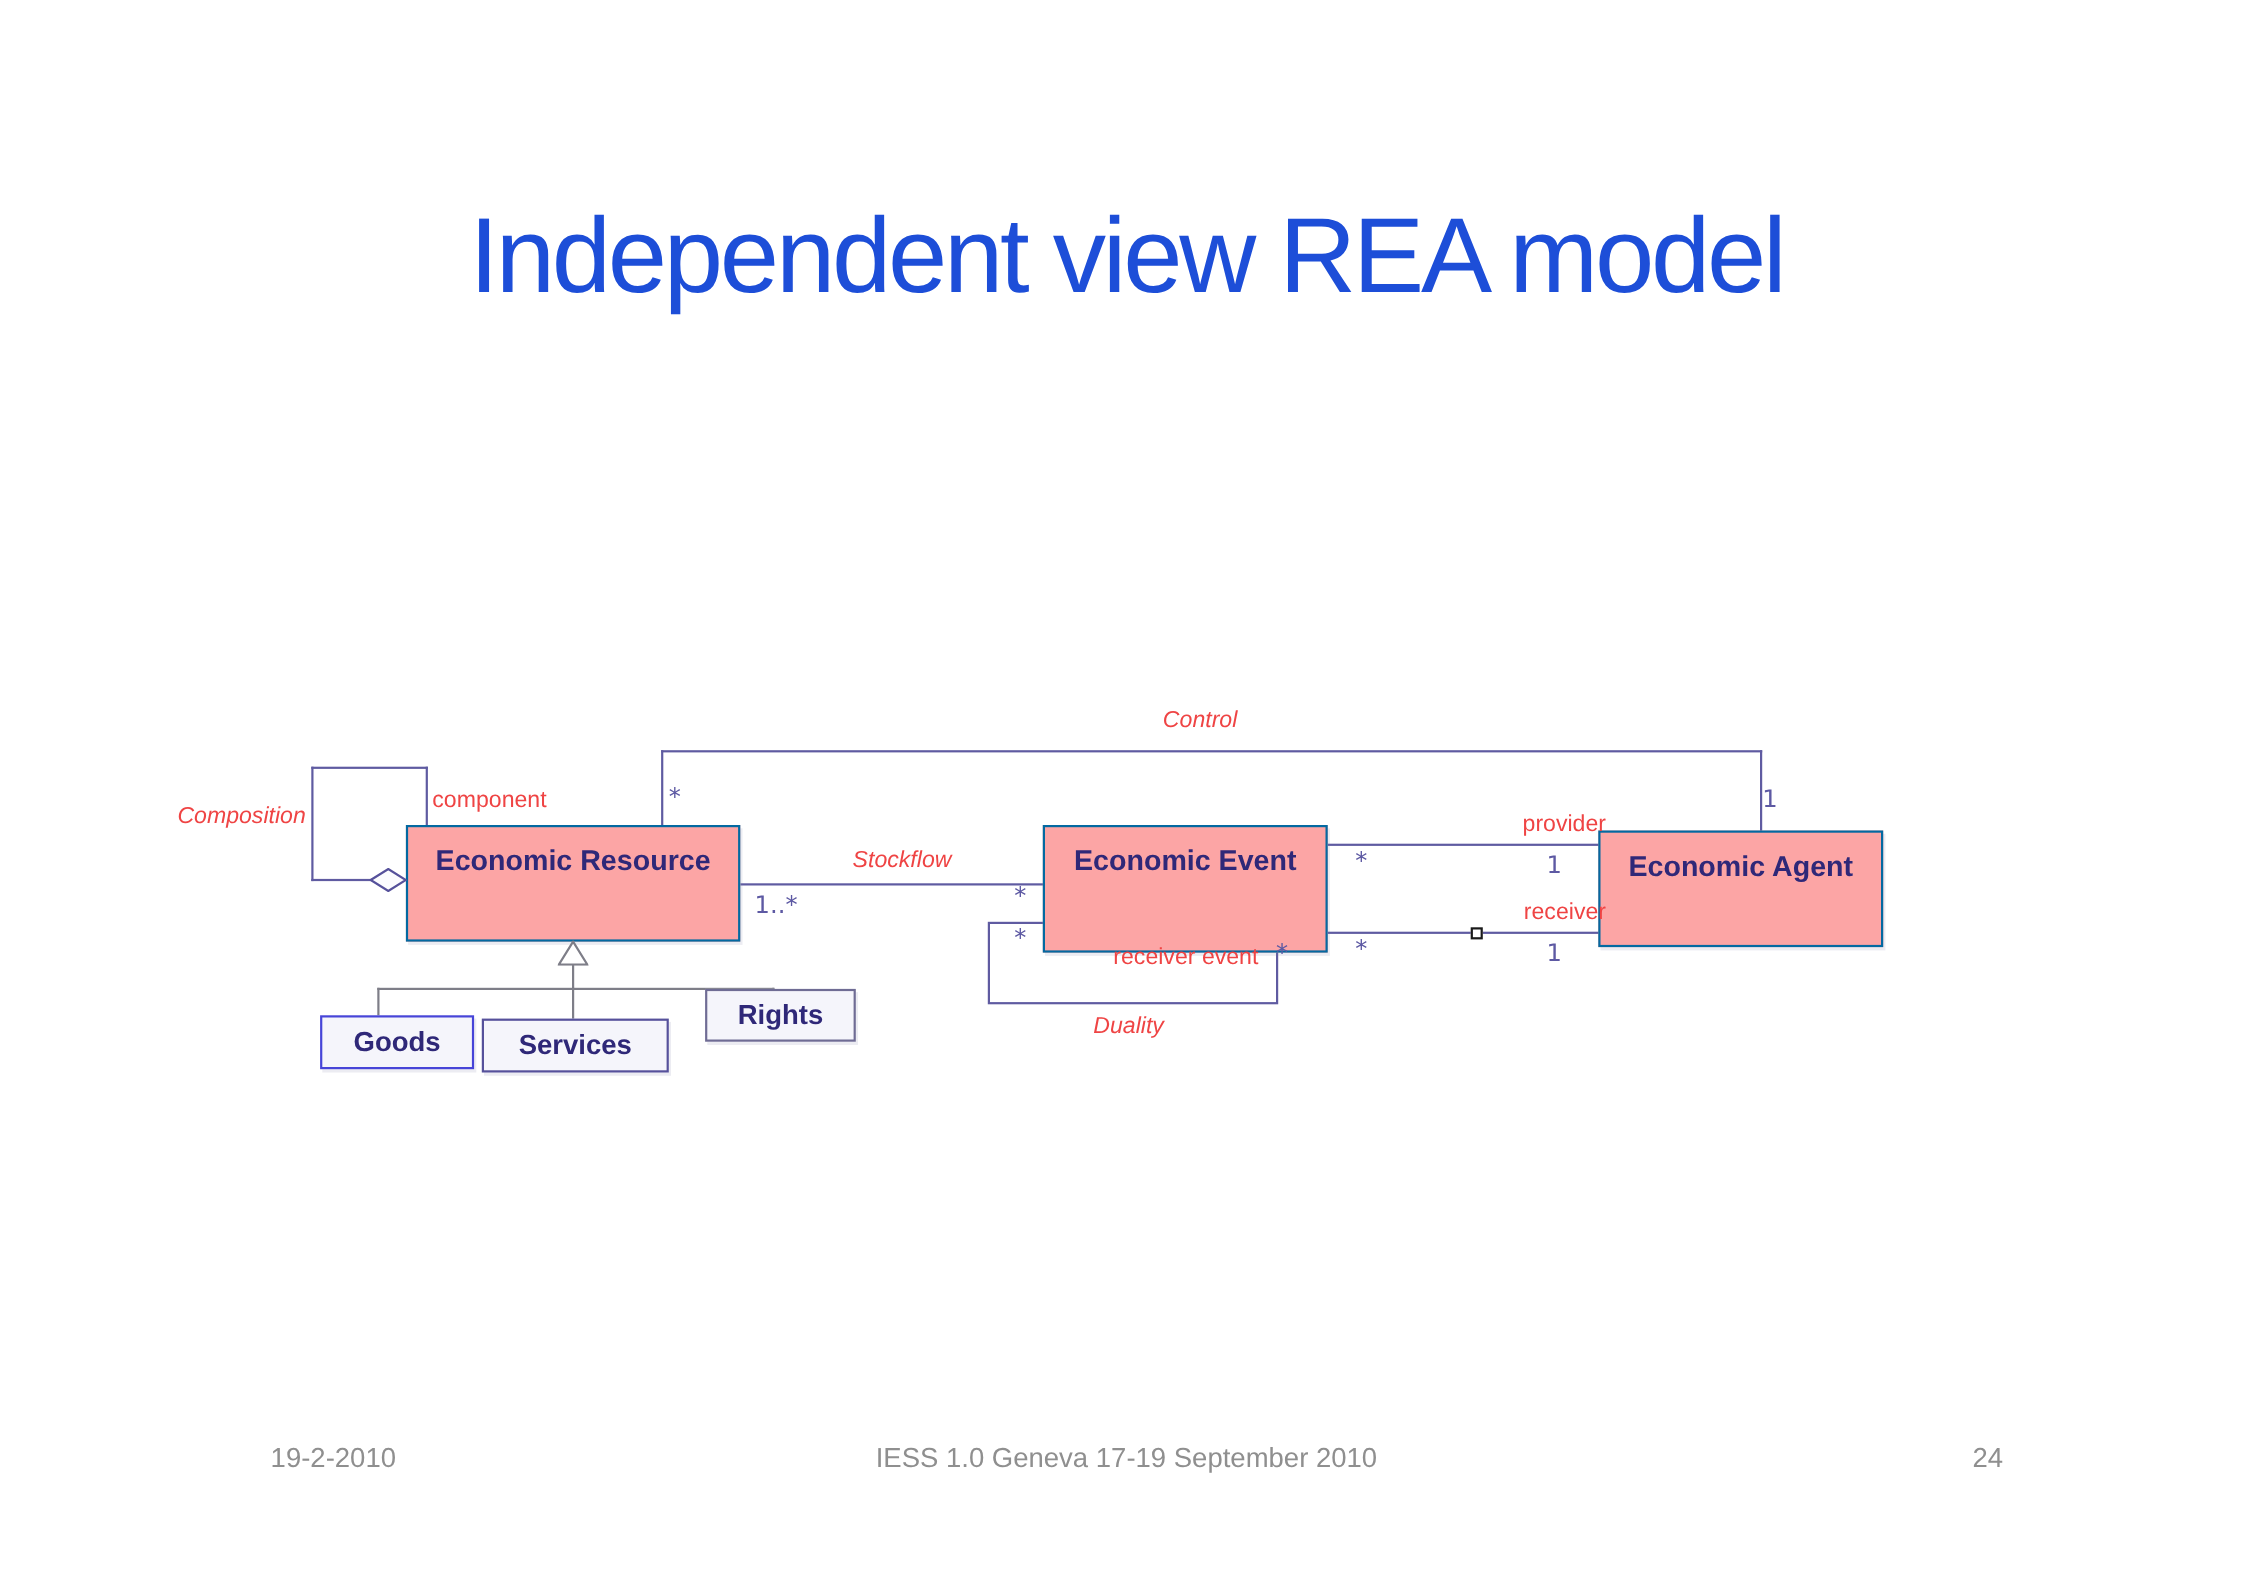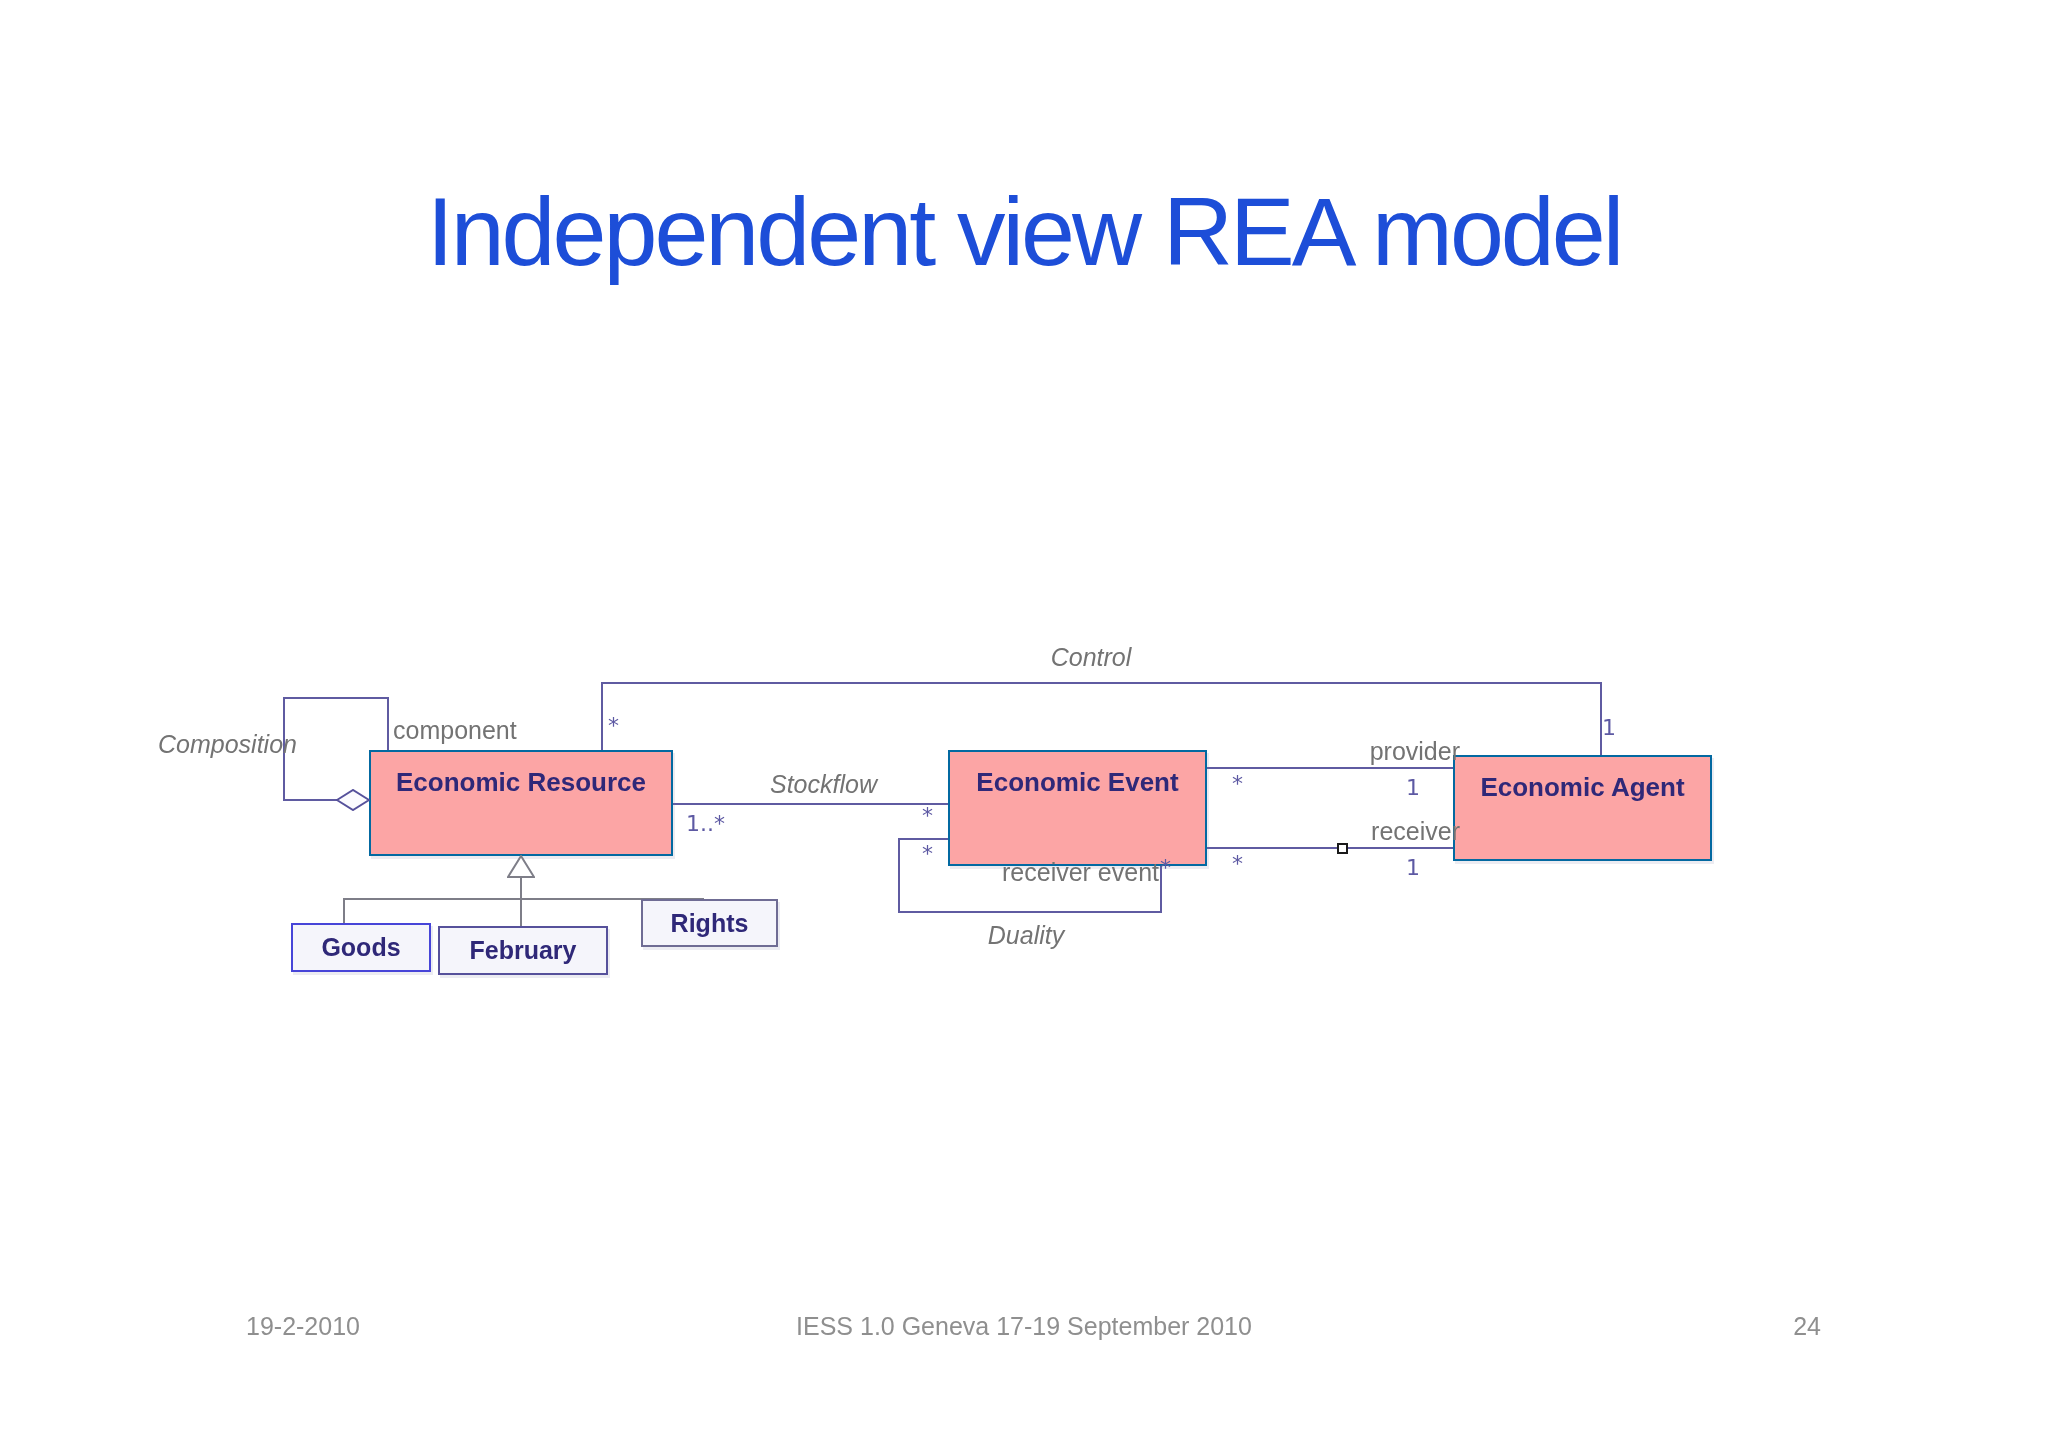--- a/index.html
+++ b/index.html
@@ -15,22 +15,22 @@
   .line{position:absolute;background:#5f5ba1;z-index:1;}
   .gline{position:absolute;background:#7e7e88;z-index:1;}
   .cbox{position:absolute;background:#fca5a5;border:2px solid #0369a1;box-sizing:border-box;
         box-shadow:2px 3px 0 rgba(130,130,170,0.15);z-index:2;}
   .cbox .t{font-family:"Liberation Sans",sans-serif;font-weight:bold;color:#2f2878;
            font-size:26px;text-align:center;margin-top:15px;}
   .sbox{position:absolute;background:#f5f5fb;border:2px solid #56519b;box-sizing:border-box;
         box-shadow:2px 3px 0 rgba(130,130,170,0.15);z-index:2;
         display:flex;align-items:center;justify-content:center;}
   .sbox .t{font-family:"Liberation Sans",sans-serif;font-weight:bold;color:#2f2878;font-size:25px;}
-  .lbl{position:absolute;font-family:"Liberation Sans",sans-serif;font-size:25px;
-       color:#737373;z-index:3;white-space:nowrap;}
+  .lbl{position:absolute;font-family:"Liberation Sans",sans-serif;font-size:21px;
+       color:#ef4444;z-index:3;white-space:nowrap;}
   .it{font-style:italic;}
   .mul{position:absolute;font-family:"DejaVu Sans",sans-serif;font-size:22px;
        color:#5d59a3;z-index:3;line-height:1.1;}
   .svgicon{position:absolute;z-index:3;}
 
   
   #box-resource{left:369px;top:750px;width:304px;height:106px;}
   #box-event{left:948px;top:750px;width:259px;height:116px;}
   #box-agent{left:1453px;top:755px;width:259px;height:106px;}
   #box-goods{left:275px;top:923px;width:140px;height:49px;border-color:#4745d8;margin-left:16px;}
@@ -142,21 +142,21 @@
     <div class="t">Economic Event</div>
   </div>
   <div class="cbox" id="box-agent">
     <div class="t">Economic Agent</div>
   </div>
 
   <div class="sbox" id="box-goods">
     <div class="t">Goods</div>
   </div>
   <div class="sbox" id="box-services">
-    <div class="t">February</div>
+    <div class="t">Services</div>
   </div>
   <div class="sbox" id="box-rights">
     <div class="t">Rights</div>
   </div>
 
   <div class="lbl it" id="lbl-control">Control</div>
   <div class="lbl it" id="lbl-composition">Composition</div>
   <div class="lbl" id="lbl-component">component</div>
   <div class="lbl it" id="lbl-stockflow">Stockflow</div>
   <div class="lbl it" id="lbl-duality">Duality</div>

